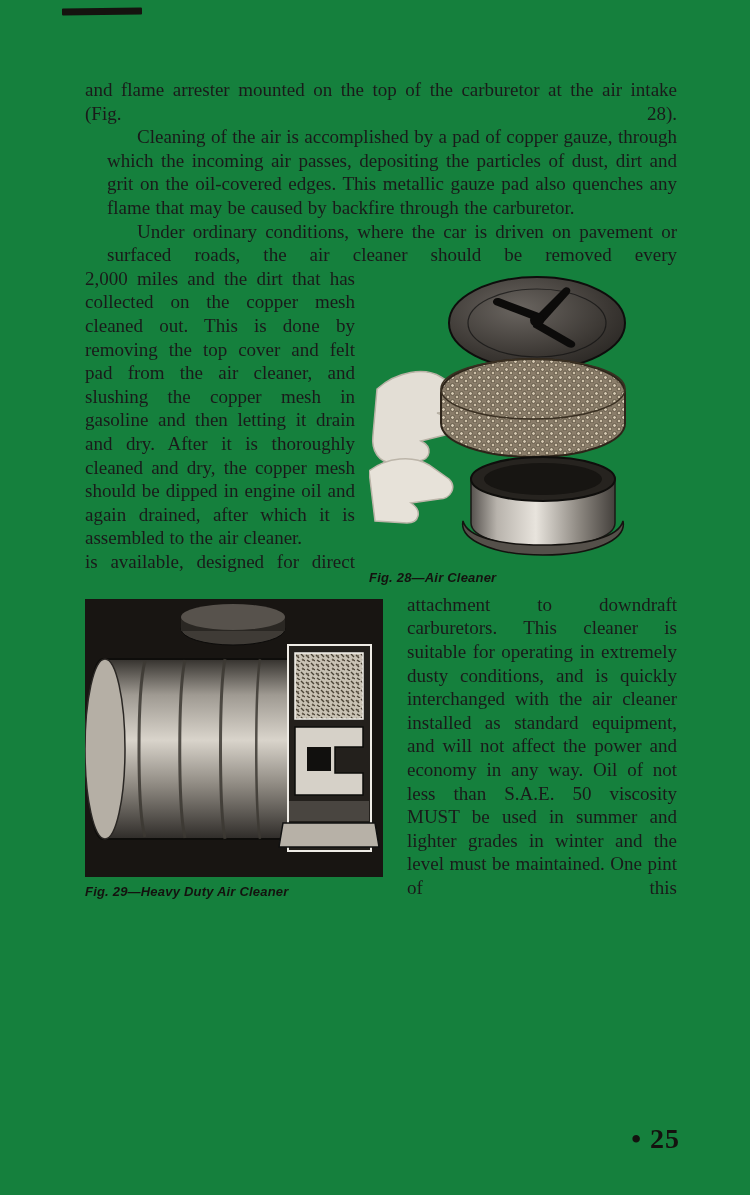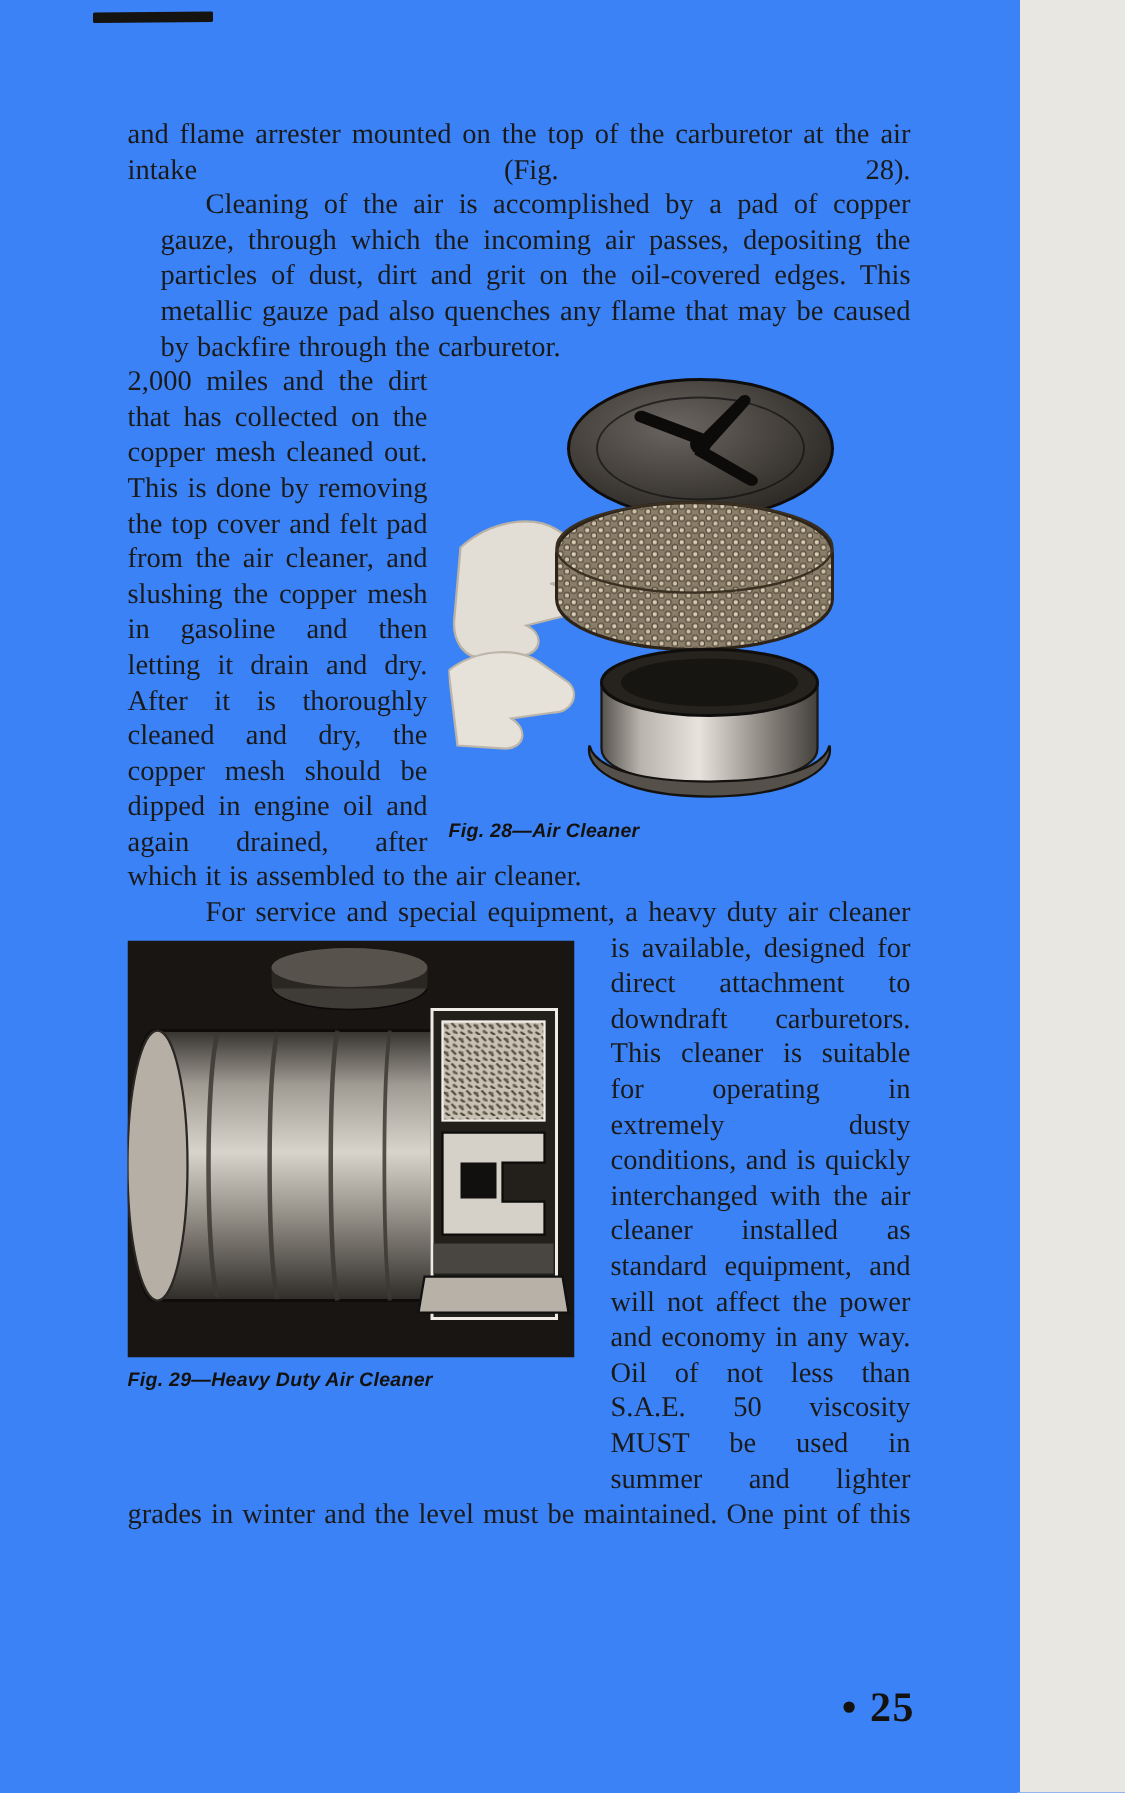--- a/index.html
+++ b/index.html
@@ -4,23 +4,23 @@
 <style>
   * { margin: 0; padding: 0; box-sizing: border-box; }
   html, body { width: 750px; height: 1195px; }
   body {
     background: #e9e7e2;
     font-family: "Liberation Serif", serif;
     color: #1a1a1a;
   }
   .page {
     position: relative;
-    width: 680px;
+    width: 750px;
     height: 1195px;
-    background: #3b82f6;
+    background: #15803d;
     padding: 78px 73px 0 85px;
     overflow: hidden;
   }
   .scan-mark {
     position: absolute;
     left: 62px;
     top: 8px;
     width: 80px;
     height: 7px;
     background: #15130f;
@@ -72,20 +72,21 @@
 <body>
 
 <div class="page">
 
   <div class="scan-mark"></div>
 
   <p class="para force-last">and flame arrester mounted on the top of the carburetor at the air intake (Fig. 28).</p>
 
   <p class="para indent">Cleaning of the air is accomplished by a pad of copper gauze, through which the incoming air passes, depositing the particles of dust, dirt and grit on the oil-covered edges. This metallic gauze pad also quenches any flame that may be caused by backfire through the carburetor.</p>
 
+  <p class="para indent force-last">Under ordinary conditions, where the car is driven on pavement or surfaced roads, the air cleaner should be removed every</p>
 
   <figure class="fig-right">
     <svg viewBox="0 0 308 292" width="308" height="292" xmlns="http://www.w3.org/2000/svg">
       <defs>
         <radialGradient id="lid28" cx="0.4" cy="0.35" r="0.95">
           <stop offset="0" stop-color="#6a6560"></stop>
           <stop offset="0.55" stop-color="#3a3632"></stop>
           <stop offset="1" stop-color="#171513"></stop>
         </radialGradient>
         <linearGradient id="body28" x1="0" y1="0" x2="1" y2="0">
@@ -121,21 +122,20 @@
       <ellipse cx="174" cy="208" rx="72" ry="22" fill="#26231f" stroke="#0f0e0c" stroke-width="2"></ellipse>
       <ellipse cx="174" cy="208" rx="59" ry="16" fill="#171512"></ellipse>
       <path d="M94 250 C90 268 122 284 174 284 C226 284 258 268 254 250 C250 266 218 274 174 274 C130 274 98 266 94 250 Z" fill="#55504a" stroke="#14120f" stroke-width="1.5"></path>
     </svg>
     <figcaption>Fig. 28—Air Cleaner</figcaption>
   </figure>
 
   <p class="para">2,000 miles and the dirt that has collected on the copper mesh cleaned out. This is done by removing the top cover and felt pad from the air cleaner, and slushing the copper mesh in gasoline and then letting it drain and dry. After it is thoroughly cleaned and dry, the copper mesh should be dipped in engine oil and again drained, after which it is assembled to the air cleaner.</p>
 
 
-  <p class="para indent force-last">For service and special equipment, a heavy duty air cleaner</p>
 
   <figure class="fig-left">
     <svg viewBox="0 0 298 278" width="298" height="278" xmlns="http://www.w3.org/2000/svg">
       <defs>
         <linearGradient id="drum29" x1="0" y1="0" x2="0" y2="1">
           <stop offset="0" stop-color="#35322e"></stop>
           <stop offset="0.2" stop-color="#9f9a92"></stop>
           <stop offset="0.45" stop-color="#d9d4cb"></stop>
           <stop offset="0.7" stop-color="#8f8a82"></stop>
           <stop offset="1" stop-color="#2f2c29"></stop>

